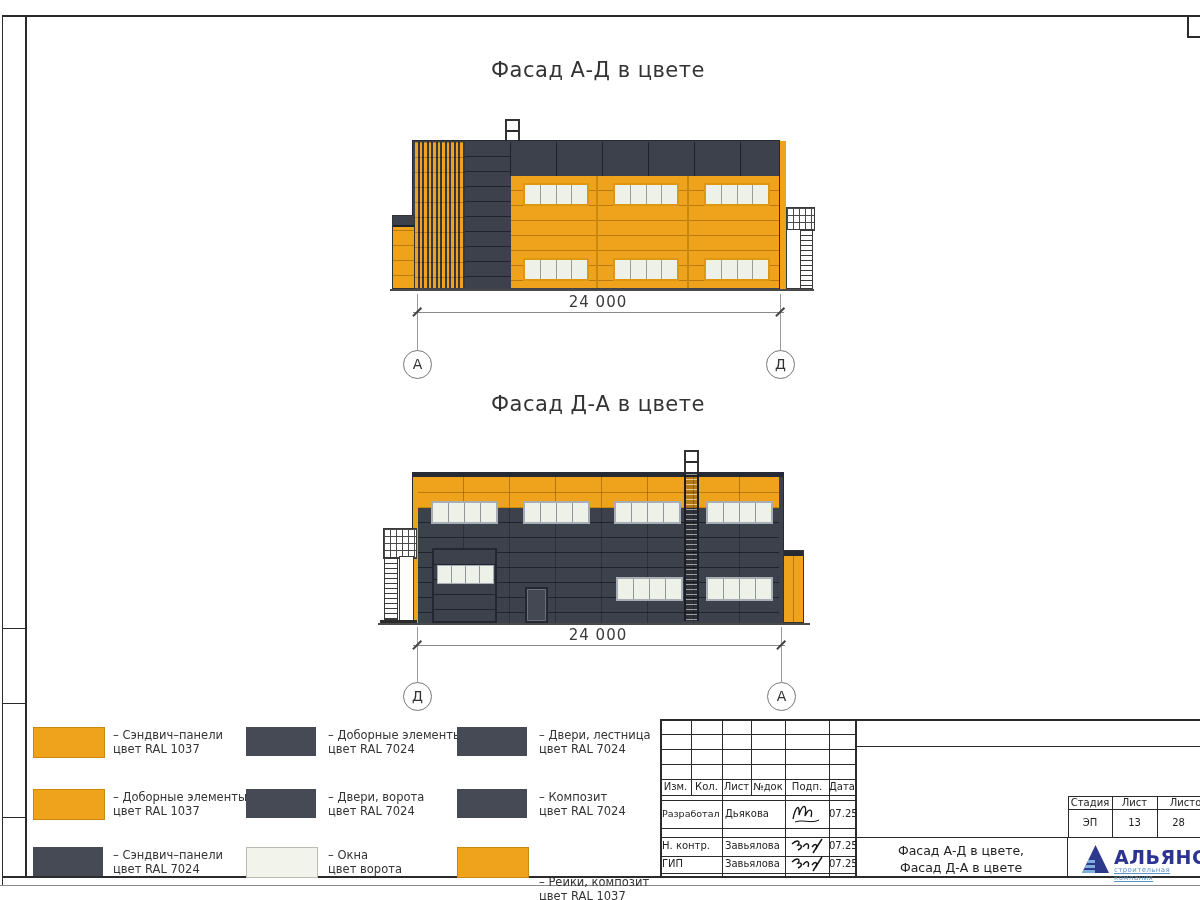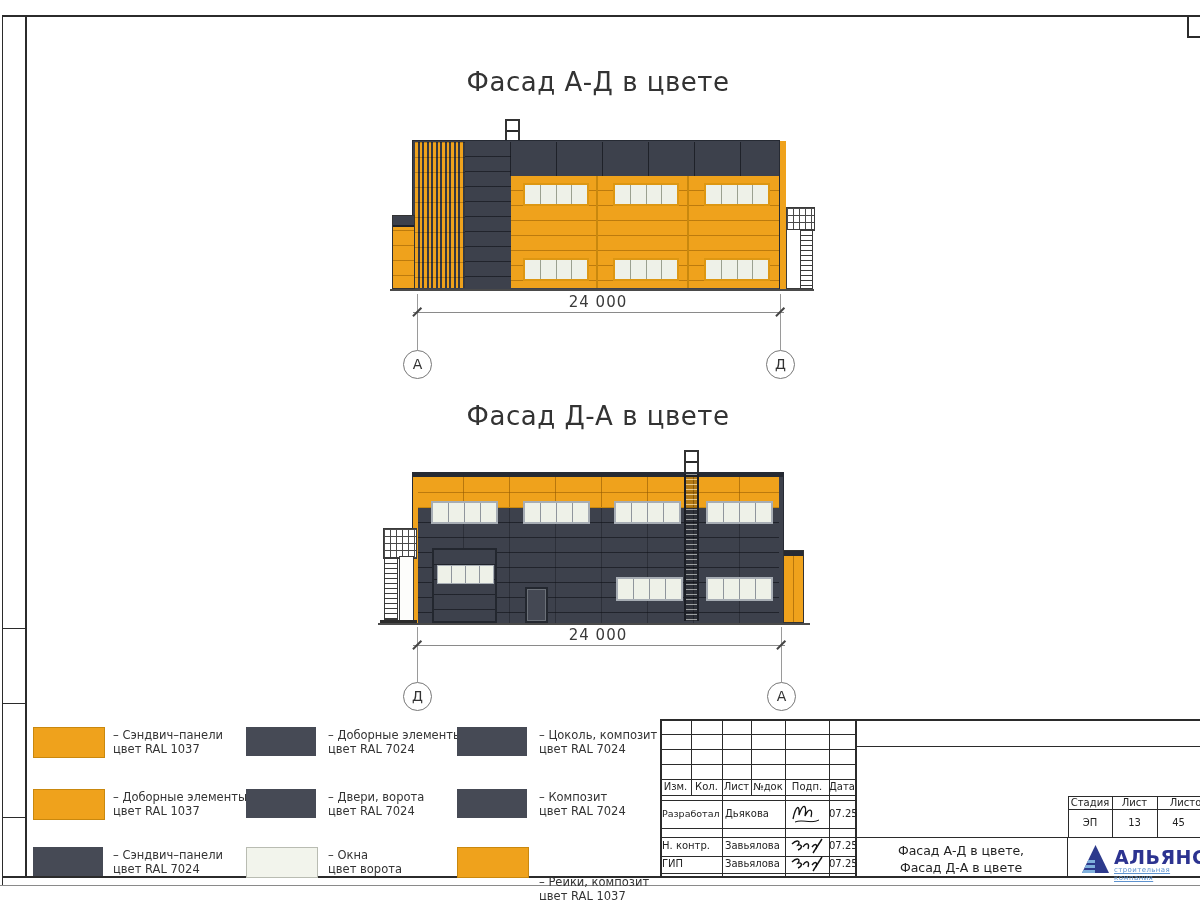--- a/index.html
+++ b/index.html
@@ -1,22 +1,22 @@
 <!DOCTYPE html>
 <html><head>
 <meta charset="utf-8">
 <style>
   html,body{margin:0;padding:0;background:#fff;}
   body{width:1200px;height:900px;position:relative;overflow:hidden;
        font-family:"DejaVu Sans",sans-serif;color:#3a3a3a;}
   .abs{position:absolute;box-sizing:border-box;}
   .ln{position:absolute;background:#2b2b2b;}
   .ln-light{position:absolute;background:#8a8a8a;}
-  .title{position:absolute;width:400px;text-align:center;font-size:26px;
-         letter-spacing:.5px;color:#333;margin-top:9px;}
+  .title{position:absolute;width:400px;text-align:center;font-size:21px;
+         letter-spacing:.5px;color:#333;}
   
   .dark{background:#3d414c;}
   .orange{background:#efa21c;}
   .vseams-dark{background-image:repeating-linear-gradient(90deg,transparent 0 45px,rgba(14,16,22,.65) 45px 46px);}
   .hseams-dark{background-image:repeating-linear-gradient(180deg,transparent 0 14px,rgba(14,16,22,.6) 14px 15px);}
   .hvseams-dark{background-image:
       repeating-linear-gradient(180deg,transparent 0 14px,rgba(14,16,22,.6) 14px 15px),
       repeating-linear-gradient(90deg,transparent 0 45px,rgba(14,16,22,.35) 45px 46px);}
   .hseams-orange{background-image:repeating-linear-gradient(180deg,transparent 0 14px,rgba(146,90,2,.55) 14px 15px);}
   .vseams-orange{background-image:repeating-linear-gradient(90deg,transparent 0 45px,rgba(146,90,2,.6) 45px 46px);}
@@ -239,21 +239,21 @@
   <div class="lg-txt" style="left:113px;top:848px;"><span>– Сэндвич–панели</span><br><span>цвет RAL 7024</span></div>
 
   <div class="sw darksw" style="left:246px;top:727px;"></div>
   <div class="lg-txt" style="left:328px;top:728px;"><span>– Доборные элементы</span><br><span>цвет RAL 7024</span></div>
   <div class="sw darksw" style="left:246px;top:789px;"></div>
   <div class="lg-txt" style="left:328px;top:790px;"><span>– Двери, ворота</span><br><span>цвет RAL 7024</span></div>
   <div class="sw whitesw" style="left:246px;top:847px;"></div>
   <div class="lg-txt" style="left:328px;top:848px;"><span>– Окна</span><br><span>цвет ворота</span></div>
 
   <div class="sw darksw" style="left:457px;top:727px;"></div>
-  <div class="lg-txt" style="left:539px;top:728px;"><span>– Цоколь, композит</span><br><span>цвет RAL 7024</span></div>
+  <div class="lg-txt" style="left:539px;top:728px;"><span>– Двери, лестница</span><br><span>цвет RAL 7024</span></div>
   <div class="sw darksw" style="left:457px;top:789px;"></div>
   <div class="lg-txt" style="left:539px;top:790px;"><span>– Композит</span><br><span>цвет RAL 7024</span></div>
   <div class="sw orange" style="left:457px;top:847px;"></div>
   <div class="lg-txt" style="left:539px;top:848px;margin-top:27px;"><span>– Рейки, композит</span><br><span>цвет RAL 1037</span></div>
 </div>
 
 <div>
   <div class="ln" style="left:660px;top:719px;width:540px;height:2px;"></div>
   <div class="ln" style="left:660px;top:719px;width:2px;height:158px;"></div>
   <div class="ln" style="left:855px;top:719px;width:2px;height:158px;"></div>
@@ -314,21 +314,21 @@
   <div class="ln" style="left:1068px;top:796px;width:1px;height:41px;"></div>
   <div class="ln" style="left:1112px;top:796px;width:1px;height:41px;"></div>
   <div class="ln" style="left:1157px;top:796px;width:1px;height:41px;"></div>
   <div class="ln" style="left:1067px;top:837px;width:1px;height:40px;"></div>
 
   <div class="st-txt st-c" style="left:1068px;top:797px;width:44px;">Стадия</div>
   <div class="st-txt st-c" style="left:1112px;top:797px;width:45px;">Лист</div>
   <div class="st-txt st-c" style="left:1157px;top:797px;width:63px;">Листов</div>
   <div class="st-txt st-c" style="left:1068px;top:817px;width:44px;">ЭП</div>
   <div class="st-txt st-c" style="left:1112px;top:817px;width:45px;">13</div>
-  <div class="st-txt st-c" style="left:1157px;top:817px;width:43px;">45</div>
+  <div class="st-txt st-c" style="left:1157px;top:817px;width:43px;">28</div>
 
   <div class="st-txt st-c" style="left:855px;top:843px;width:212px;font-size:12.5px;">Фасад А-Д в цвете,</div>
   <div class="st-txt st-c" style="left:855px;top:860px;width:212px;font-size:12.5px;">Фасад Д-А в цвете</div>
 
   <svg class="abs" style="left:1082px;top:845px;" width="27" height="28" viewBox="0 0 27 28">
     <defs>
         <clipPath id="tri">
           <polygon points="13.5,0 27,28 0,28"></polygon>
         </clipPath>
       </defs>

